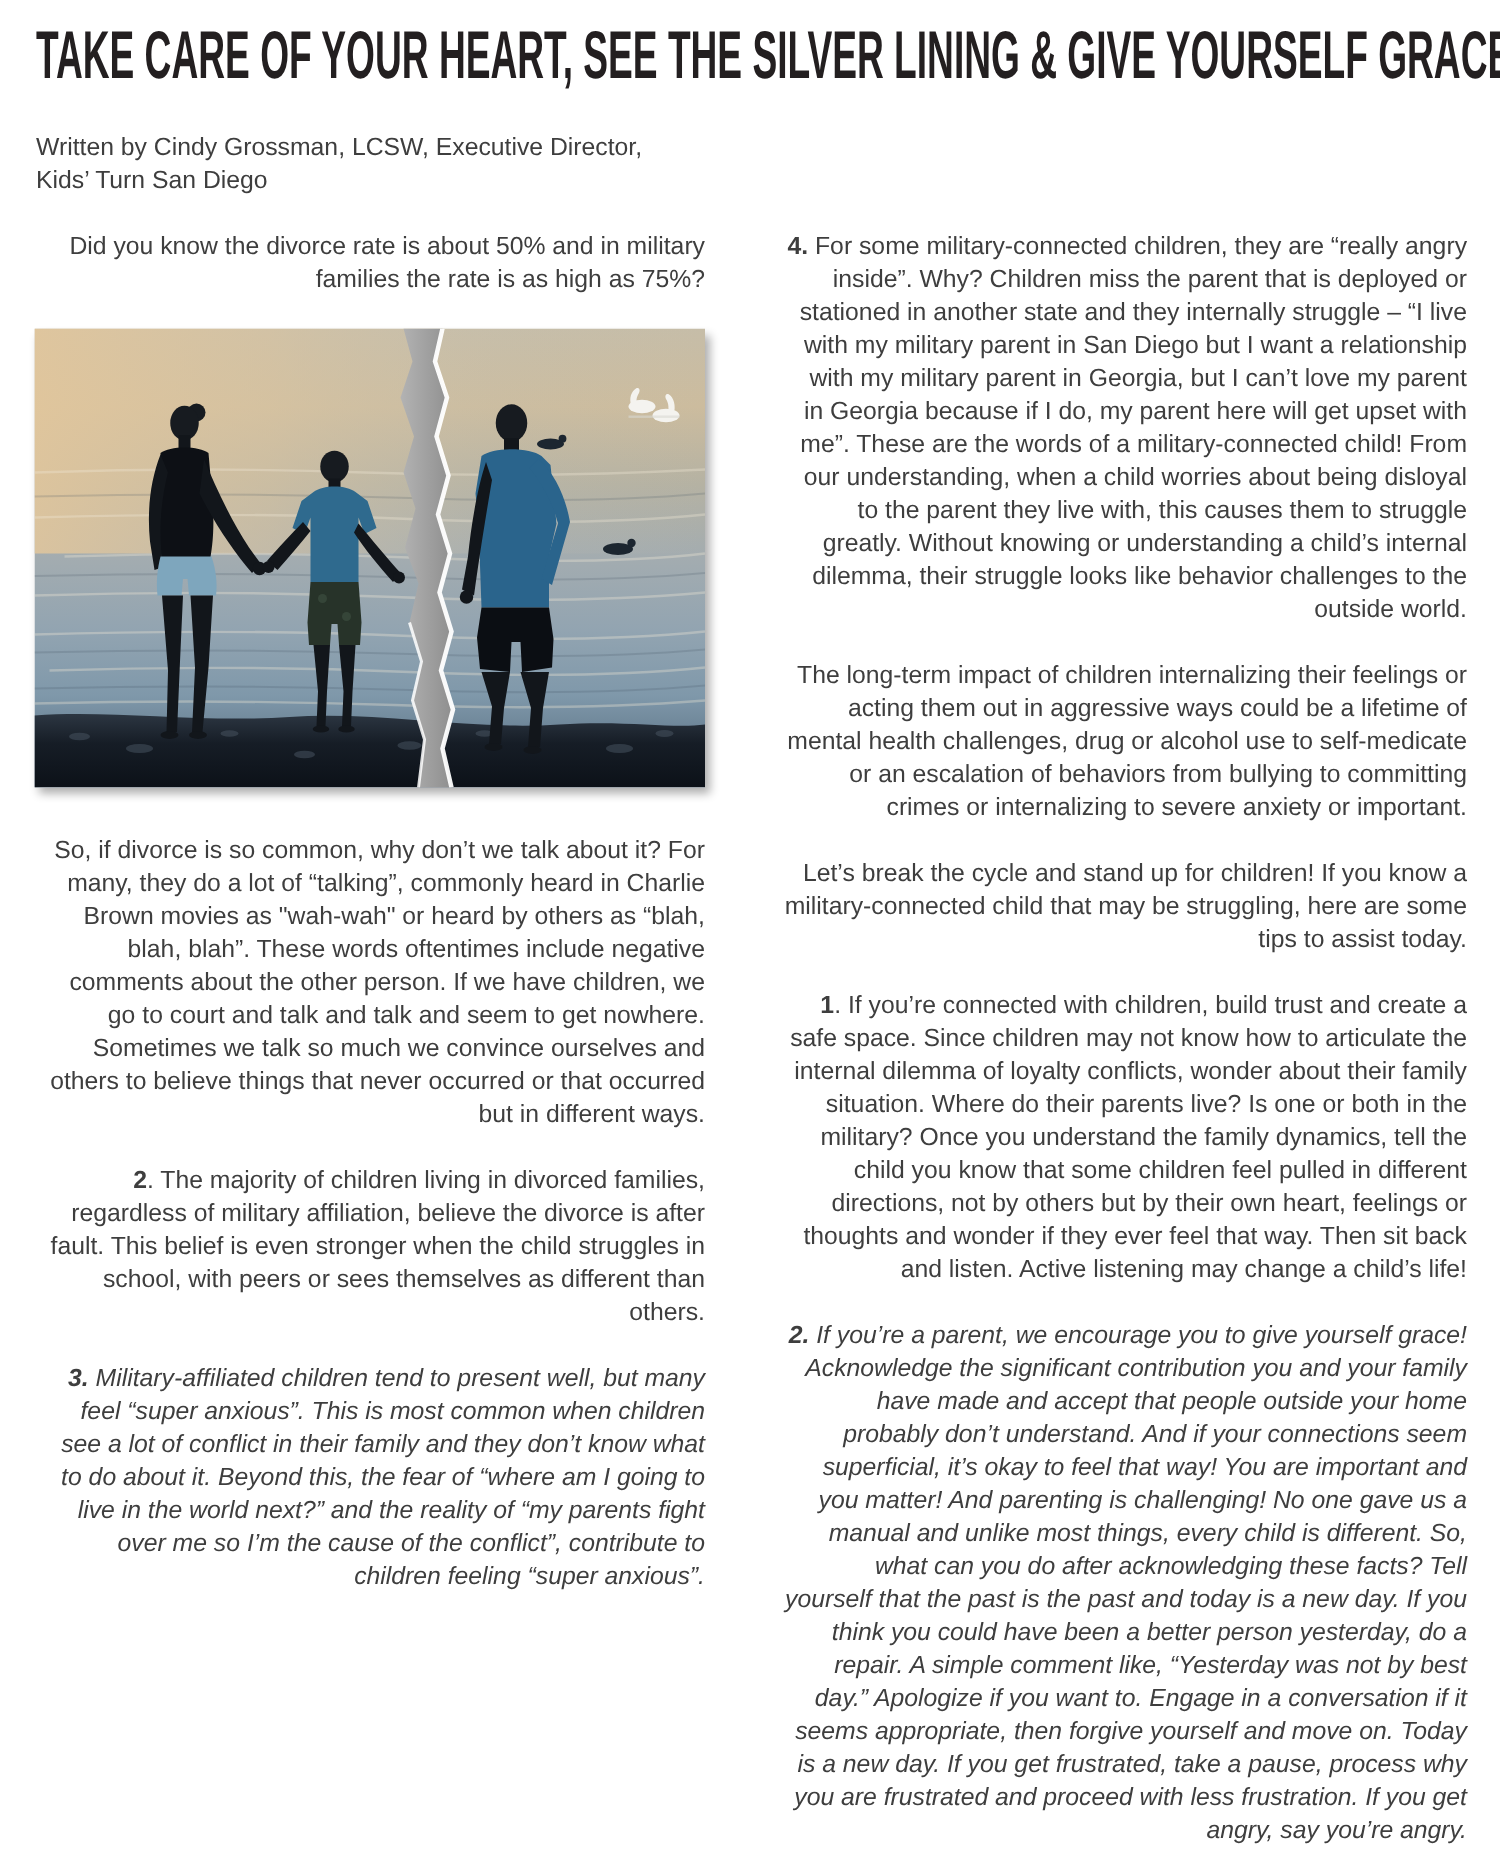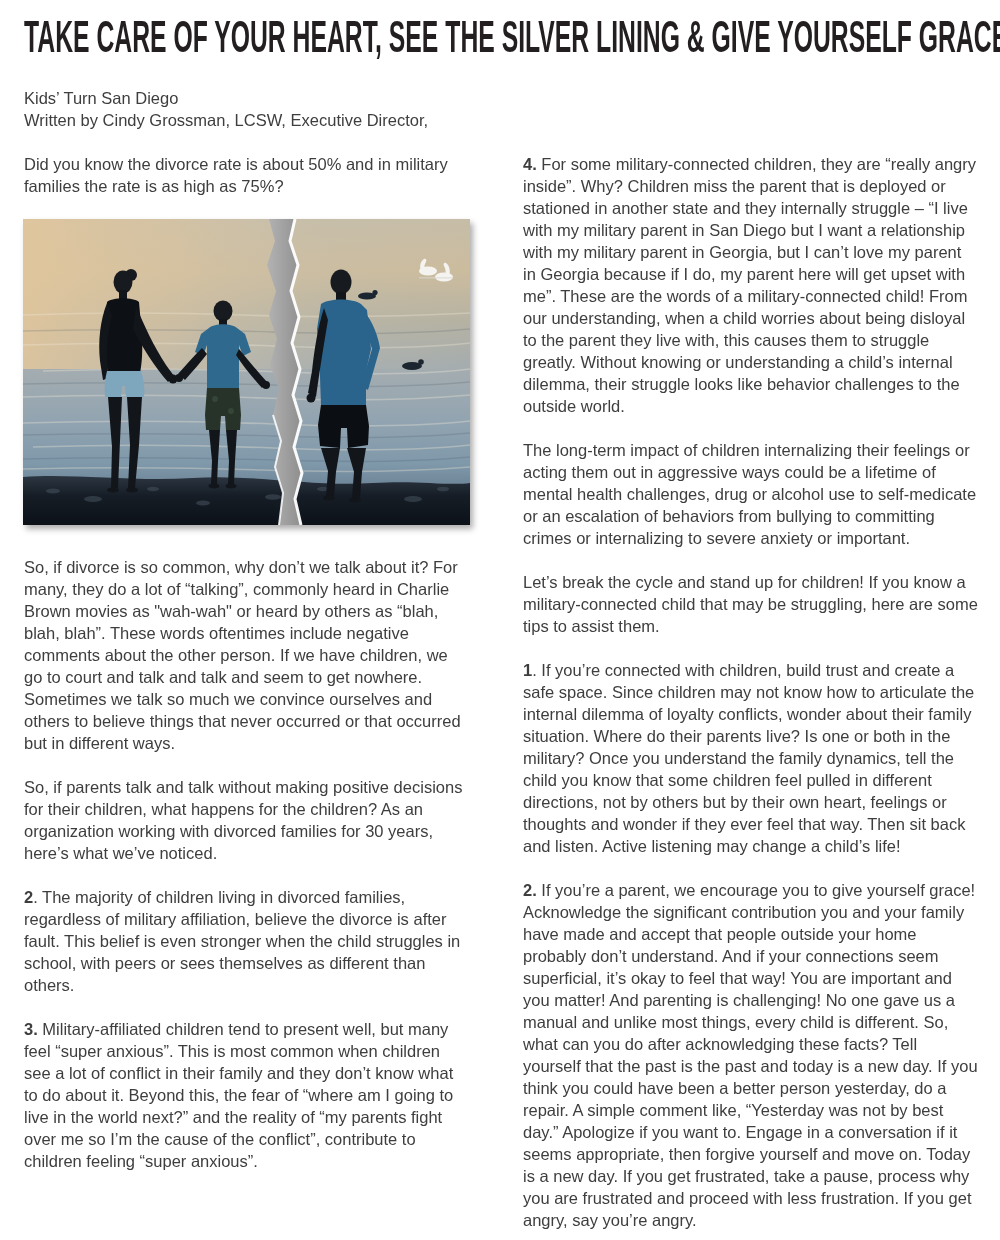--- a/index.html
+++ b/index.html
@@ -23,42 +23,42 @@
   .byline { margin-top:25px; font-size:16.5px; line-height:22px; color:#3e3e3e; }
 
   .columns {
     margin-top:22px;
     display:grid;
     grid-template-columns:446px 455px;
     column-gap:53px;
     align-items:start;
   }
 
-  .para { margin:0 0 22px 0; font-size:16.5px; line-height:22px; }
-  .para:last-child { margin-bottom:0; }
+  .para { margin:0 0 22px 0; font-size:16.5px; line-height:22px;text-align:right; }
+  .para:last-child { margin-bottom:0;font-style:italic; }
   .num { font-weight:bold; }
 
   .photo {
     width:447px; height:306px;
     margin:0 0 31px -1px;
     box-shadow:3px 4px 6px rgba(0,0,0,0.32);
     line-height:0;
   }
   .photo svg { width:447px; height:306px; display:block; }
 </style>
 </head>
 <body>
 
 <div class="page">
 
   <h1 class="headline">TAKE CARE OF YOUR HEART, SEE THE SILVER LINING &amp; GIVE YOURSELF GRACE</h1>
 
   <div class="byline">
+    <div>Written by Cindy Grossman, LCSW, Executive Director,</div>
     <div>Kids’ Turn San Diego</div>
-    <div>Written by Cindy Grossman, LCSW, Executive Director,</div>
   </div>
 
   <div class="columns">
 
     <div class="col">
 
       <p class="para">Did you know the divorce rate is about 50% and in military families the rate is as high as 75%?</p>
 
       <div class="photo">
         <svg viewBox="0 0 447 306" preserveAspectRatio="none">
@@ -192,34 +192,33 @@
             <path d="M298,186 L343,186 L346,207 L345,226 L325,229 L324,209 L318,209 L317,229 L297,227 L295,206 Z" fill="#0b0e13"></path>
             <path d="M298,229 L317,229 L313,253 L311,277 L303,277 L305,252 Z" fill="#12161b"></path>
             <path d="M324,229 L343,229 L339,253 L337,279 L329,279 L331,253 Z" fill="#12161b"></path>
             <ellipse cx="306" cy="279" rx="6" ry="2.6" fill="#12161b"></ellipse>
             <ellipse cx="332" cy="281" rx="6" ry="2.6" fill="#12161b"></ellipse>
           </g>
         </svg>
       </div>
 
       <p class="para">So, if divorce is so common, why don’t we talk about it? For many, they do a lot of “talking”, commonly heard in Charlie Brown movies as "wah-wah" or heard by others as “blah, blah, blah”. These words oftentimes include negative comments about the other person. If we have children, we go to court and talk and talk and seem to get nowhere. Sometimes we talk so much we convince ourselves and others to believe things that never occurred or that occurred but in different ways.</p>
-      <p class="para">So, if parents talk and talk without making positive decisions for their children, what happens for the children? As an organization working with divorced families for 30 years, here’s what we’ve noticed.</p>
 
 
       <p class="para"><span class="num">2</span><span>. </span><span>The majority of children living in divorced families, regardless of military affiliation, believe the divorce is after fault. This belief is even stronger when the child struggles in school, with peers or sees themselves as different than others.</span></p>
 
       <p class="para"><span class="num">3.</span><span> </span><span>Military-affiliated children tend to present well, but many feel “super anxious”. This is most common when children see a lot of conflict in their family and they don’t know what to do about it. Beyond this, the fear of “where am I going to live in the world next?” and the reality of “my parents fight over me so I’m the cause of the conflict”, contribute to children feeling “super anxious”.</span></p>
     </div>
 
     <div class="col">
 
       <p class="para"><span class="num">4.</span><span> </span><span>For some military-connected children, they are “really angry inside”. Why? Children miss the parent that is deployed or stationed in another state and they internally struggle – “I live with my military parent in San Diego but I want a relationship with my military parent in Georgia, but I can’t love my parent in Georgia because if I do, my parent here will get upset with me”. These are the words of a military-connected child! From our understanding, when a child worries about being disloyal to the parent they live with, this causes them to struggle greatly. Without knowing or understanding a child’s internal dilemma, their struggle looks like behavior challenges to the outside world.</span></p>
 
       <p class="para">The long-term impact of children internalizing their feelings or acting them out in aggressive ways could be a lifetime of mental health challenges, drug or alcohol use to self-medicate or an escalation of behaviors from bullying to committing crimes or internalizing to severe anxiety or important.</p>
-      <p class="para">Let’s break the cycle and stand up for children! If you know a military-connected child that may be struggling, here are some tips to assist them.</p>
+      <p class="para">Let’s break the cycle and stand up for children! If you know a military-connected child that may be struggling, here are some tips to assist today.</p>
 
       <p class="para"><span class="num">1</span><span>. </span><span>If you’re connected with children, build trust and create a safe space. Since children may not know how to articulate the internal dilemma of loyalty conflicts, wonder about their family situation. Where do their parents live? Is one or both in the military? Once you understand the family dynamics, tell the child you know that some children feel pulled in different directions, not by others but by their own heart, feelings or thoughts and wonder if they ever feel that way. Then sit back and listen. Active listening may change a child’s life!</span></p>
 
       <p class="para"><span class="num">2.</span><span> </span><span>If you’re a parent, we encourage you to give yourself grace! Acknowledge the significant contribution you and your family have made and accept that people outside your home probably don’t understand. And if your connections seem superficial, it’s okay to feel that way! You are important and you matter! And parenting is challenging! No one gave us a manual and unlike most things, every child is different. So, what can you do after acknowledging these facts? Tell yourself that the past is the past and today is a new day. If you think you could have been a better person yesterday, do a repair. A simple comment like, “Yesterday was not by best day.” Apologize if you want to. Engage in a conversation if it seems appropriate, then forgive yourself and move on. Today is a new day. If you get frustrated, take a pause, process why you are frustrated and proceed with less frustration. If you get angry, say you’re angry.</span></p>
     </div>
 
   </div>
 </div>
 
 </body></html>

